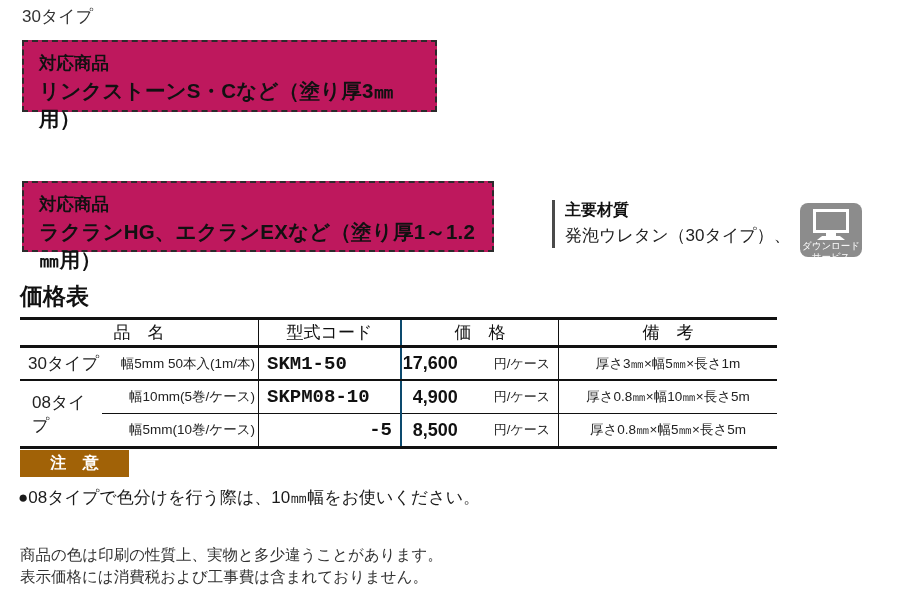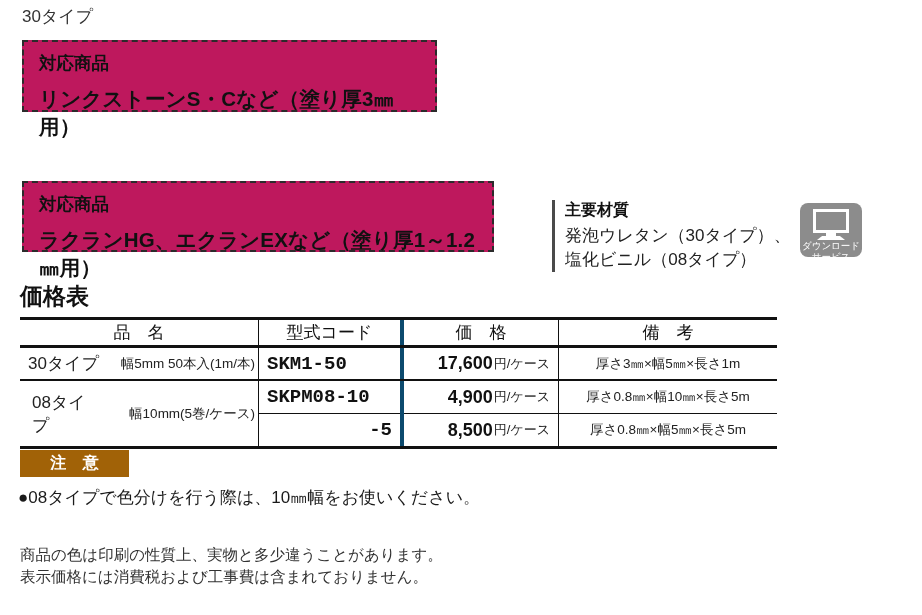--- a/index.html
+++ b/index.html
@@ -8,50 +8,50 @@
   .page { position:relative; width:922px; height:615px; background:#ffffff; overflow:hidden; }
 
   .type-heading { position:absolute; font-size:17px; color:#333; }
   #label-30 { left:22px; top:5px; }
   #label-08 { left:22px; top:145px; }
 
   .dashed-box { position:absolute; border:2px dashed #2b2b2b; padding:9px 16px 0 15px; background:#be185d; }
   #box-30 { left:22px; top:40px; width:415px; height:72px; }
   #box-08 { left:22px; top:181px; width:472px; height:71px; }
   .box-title { font-weight:bold; font-size:17.5px; color:#111; }
-  .box-products { font-weight:bold; font-size:20.5px; color:#111; margin-top:10px; letter-spacing:0.2px; }
+  .box-products { font-weight:bold; font-size:20.5px; color:#111; margin-top:2px; letter-spacing:0.2px; }
 
   .materials { position:absolute; left:552px; top:200px; border-left:3px solid #4a4a4a; padding-left:10px; }
   .materials-title { font-weight:bold; font-size:16px; color:#111; margin-bottom:3px; }
   .materials-line { font-size:17px; color:#222; line-height:24px; }
 
   .dl-badge { position:absolute; left:800px; top:203px; width:62px; height:54px; background:#8c8c8c; border-radius:8px; overflow:hidden; }
   .monitor-screen { width:36px; height:24px; border:3px solid #fff; margin:6px auto 0; }
   .monitor-stand { width:10px; height:3px; background:#fff; margin:0 auto; }
   .monitor-base { width:28px; height:4px; background:#fff; margin:0 auto; clip-path:polygon(18% 0,82% 0,100% 100%,0 100%); }
   .dl-text { text-align:center; color:#fff; font-size:9.5px; line-height:10.5px; margin-top:1px; white-space:nowrap; }
 
   .price-title { position:absolute; left:20px; top:281px; font-weight:bold; font-size:23px; color:#111; }
 
   .price-table { position:absolute; left:20px; top:317px; width:757px; border-top:3px solid #111; border-bottom:3px solid #111; font-size:17px; }
   .tr { display:flex; width:100%; }
   .thead { height:28px; border-bottom:3px solid #111; }
   .thead .td { display:flex; align-items:center; justify-content:center; font-size:17px; color:#111; }
   .c1 { width:238px; }
   .c2 { width:142px; border-left:1px solid #111;font-family:Liberation Mono, monospace; }
-  .c3 { width:158px; border-left:4px solid #0c4a6e; }
+  .c3 { width:158px; border-left:2px solid #0c4a6e; }
   .c4 { width:219px; border-left:1px solid #111; }
   .row1 { height:33px; border-bottom:2px solid #111; }
   .row1 .td { display:flex; align-items:center; }
   .name-cell { padding-left:8px; }
   .type-label { font-size:17px; color:#222; }
   .sub-label { font-size:13.5px; color:#222; margin-left:auto; padding-right:3px; white-space:nowrap; }
   .code-cell { font-weight:bold; font-size:19px; color:#111; padding-left:8px; }
   .code-right { justify-content:flex-end !important; padding-left:0; padding-right:8px; }
-  .price-cell { justify-content:flex-end; padding-right:8px; white-space:nowrap; }
+  .price-cell { justify-content:flex-end; padding-right:8px; white-space:nowrap;gap:35px; }
   .price-num { font-weight:bold; font-size:18px; color:#111; }
   .price-unit { font-size:13px; color:#222; margin-left:1px; }
   .note-cell { justify-content:center; font-size:13.5px; color:#222; white-space:nowrap; }
   .rowgroup { height:65px; }
   .group-name { display:flex; }
   .group-type { display:flex; align-items:center; padding-left:12px; width:82px; }
   .sub-stack { flex:1; display:flex; flex-direction:column; }
   .sub-row { flex:1; display:flex; align-items:center; justify-content:flex-end; padding-right:3px; font-size:13.5px; color:#222; white-space:nowrap; }
   .sub-row + .sub-row { border-top:1px solid #111; }
   .col-stack { display:flex; flex-direction:column; }
@@ -77,21 +77,20 @@
 
 
   <div class="dashed-box" id="box-08">
     <div class="box-title">対応商品</div>
     <div class="box-products">ラクランHG、エクランEXなど（塗り厚1～1.2㎜用）</div>
   </div>
 
   <div class="materials">
     <div class="materials-title">主要材質</div>
     <div class="materials-line">発泡ウレタン（30タイプ）、</div>
-    <div class="materials-line">塩化ビニル（08タイプ）</div>
   </div>
 
   <div class="dl-badge" style="background: rgb(140, 140, 140);">
     <div>
       <div class="monitor-screen"></div>
       <div class="monitor-stand"></div>
       <div class="monitor-base"></div>
     </div>
     <div class="dl-text">
       <div>ダウンロード</div>
@@ -120,20 +119,21 @@
         <span class="price-unit">円/ケース</span>
       </div>
       <div class="td c4 note-cell">厚さ3㎜×幅5㎜×長さ1m</div>
     </div>
 
     <div class="tr rowgroup">
       <div class="c1 group-name">
         <div class="group-type type-label">08タイプ</div>
         <div class="sub-stack">
           <div class="sub-row">幅10mm(5巻/ケース)</div>
+          <div class="sub-row">幅5mm(10巻/ケース)</div>
         </div>
       </div>
       <div class="c2 col-stack">
         <div class="cell code-cell">SKPM08-10</div>
         <div class="cell code-cell code-right">-5</div>
       </div>
       <div class="c3 col-stack">
         <div class="cell price-cell">
           <span class="price-num">4,900</span>
           <span class="price-unit">円/ケース</span>

